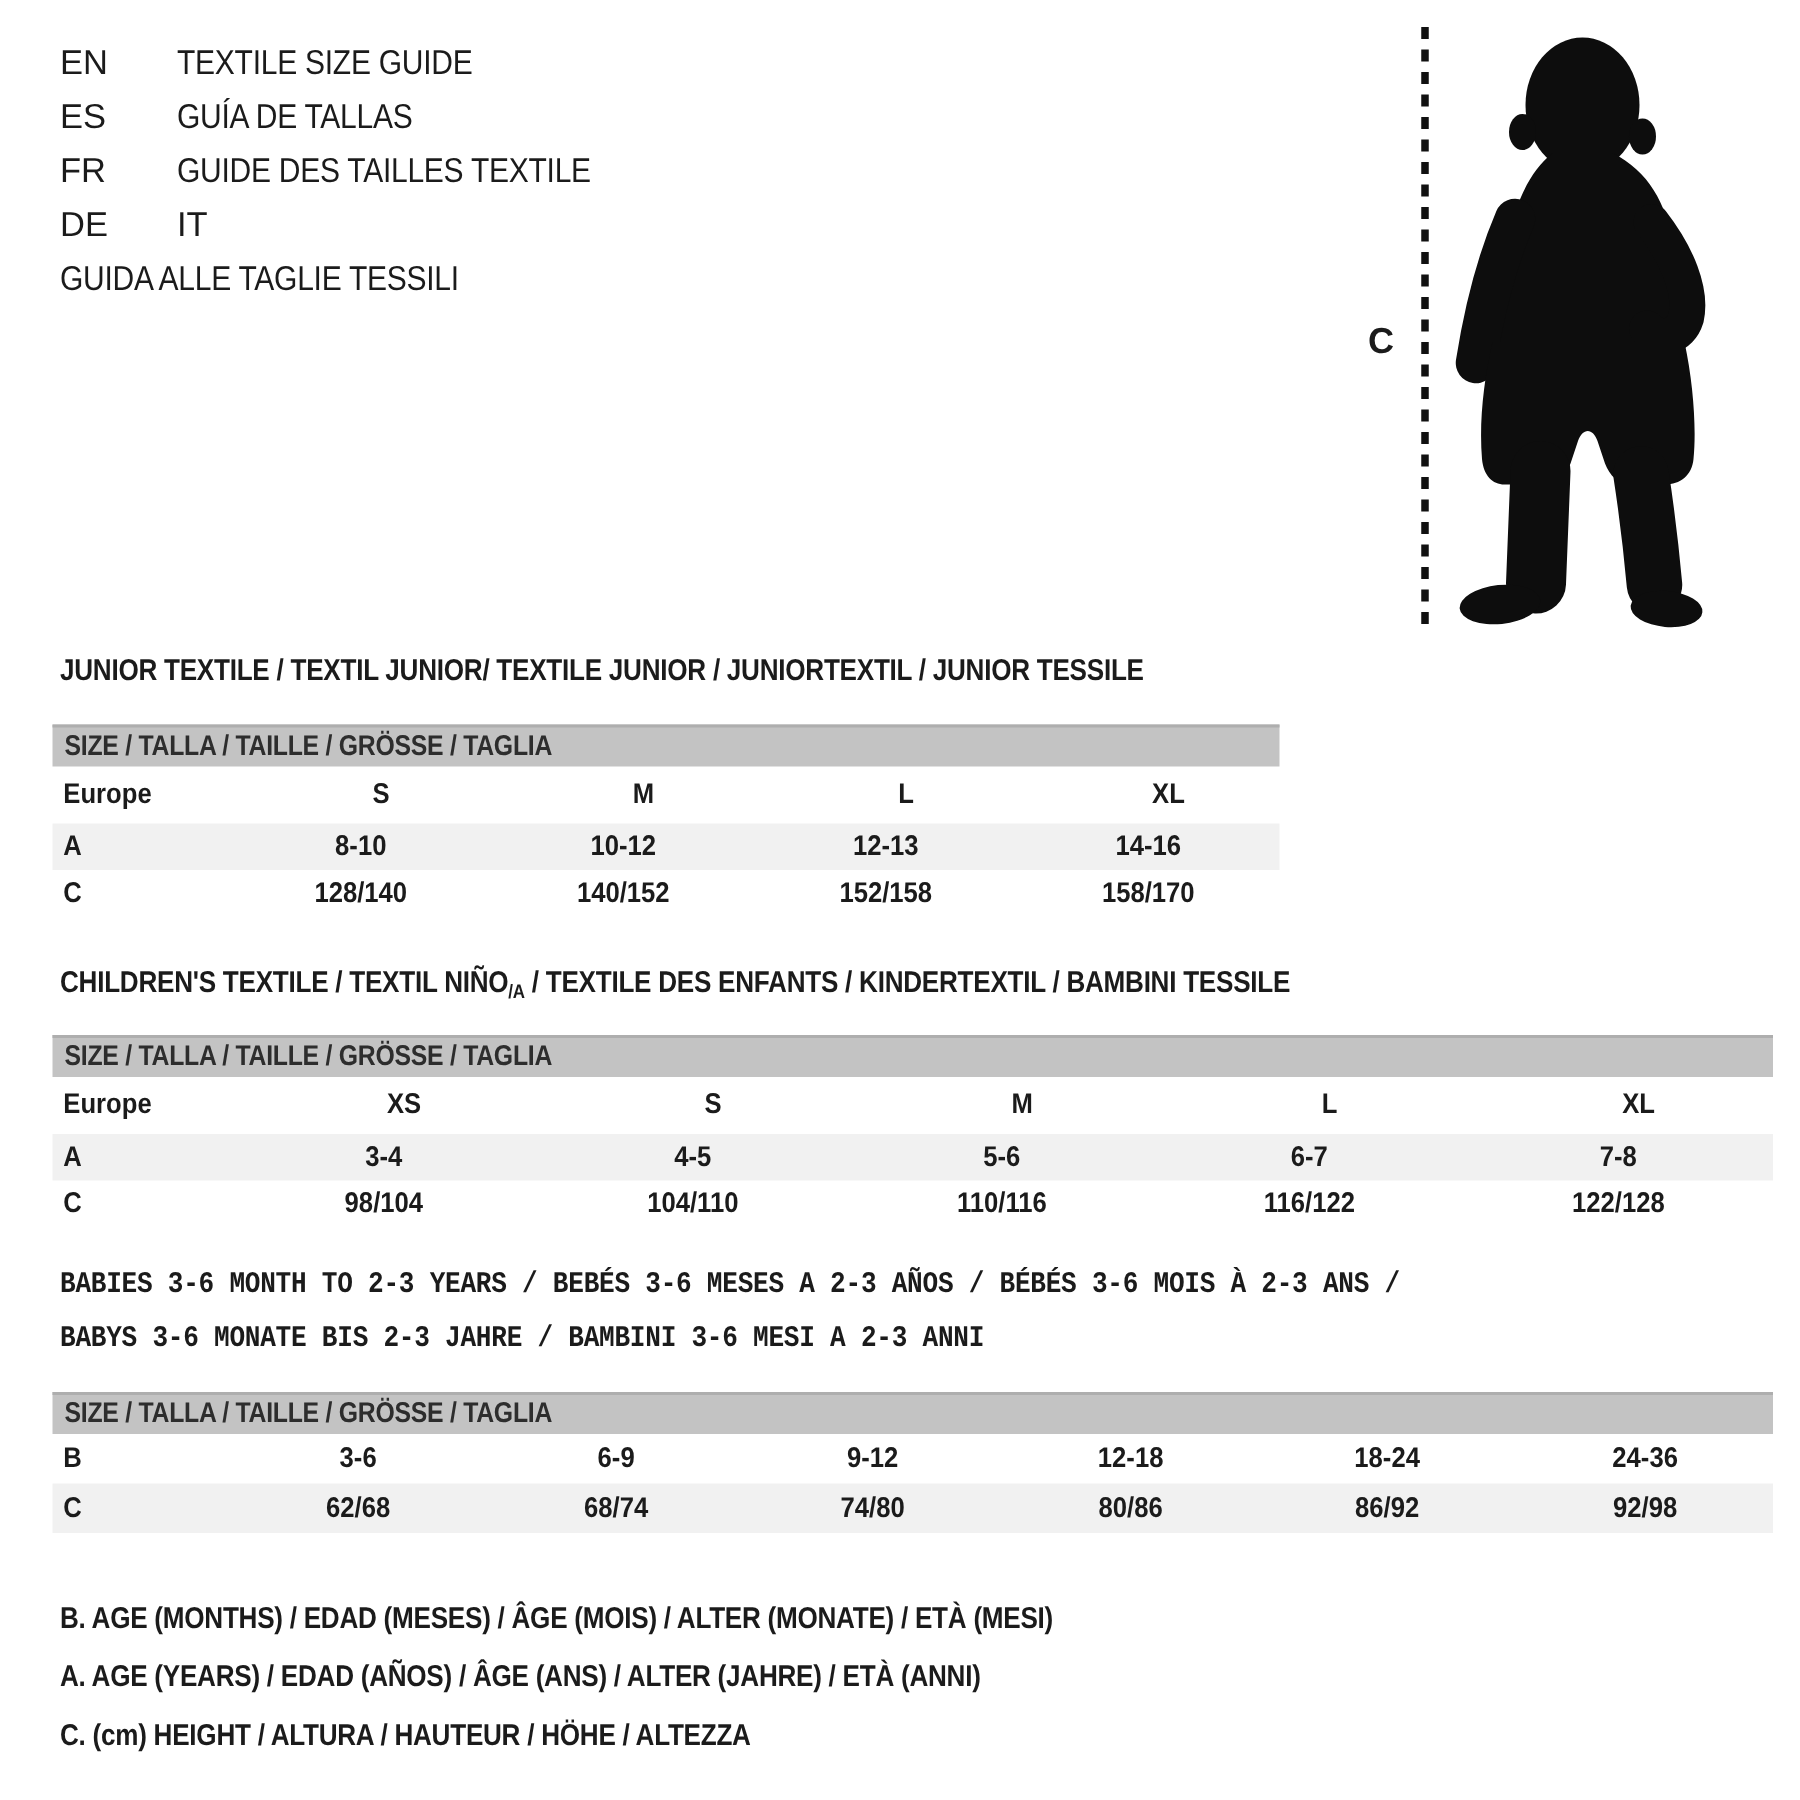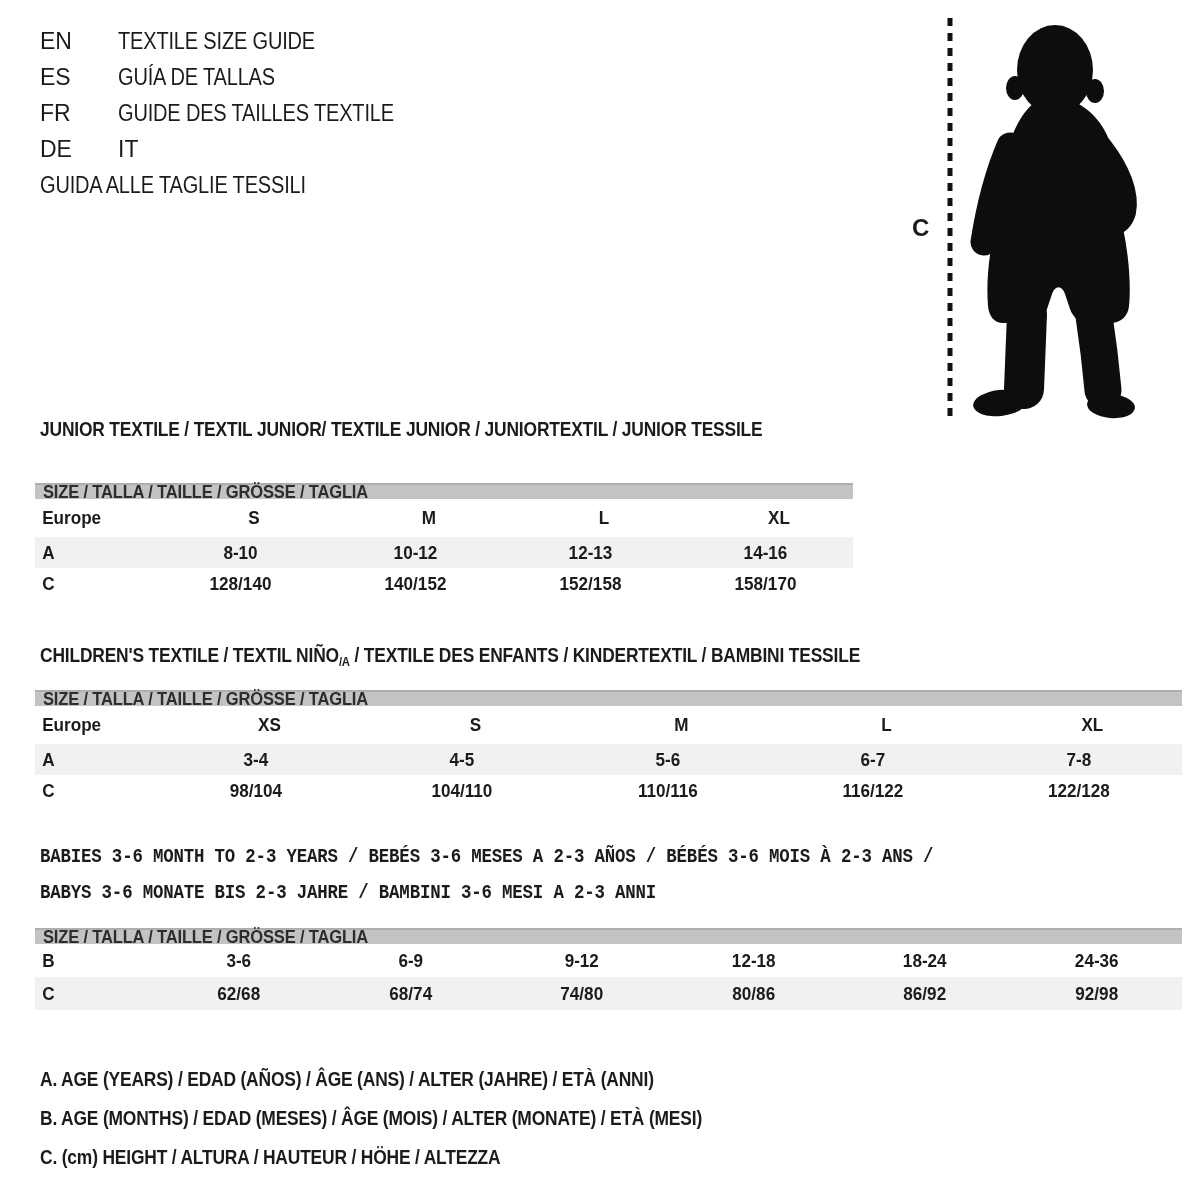--- a/index.html
+++ b/index.html
@@ -19,21 +19,21 @@
 
   
   .c-label{font-size:24px;font-weight:700;}
 
   
   .sec-heading{font-size:20px;font-weight:700;line-height:24px;white-space:nowrap;}
   .sub-a{font-size:13px;vertical-align:-4px;font-weight:700;}
 
   
   .size-table{position:absolute;}
-  .size-bar{height:16px;background:#c3c3c3;border-top:2px solid #aeaeae;box-sizing:border-box;
+  .size-bar{height:28px;background:#c3c3c3;border-top:2px solid #aeaeae;box-sizing:border-box;
     display:flex;align-items:center;padding-left:8px;font-size:19px;font-weight:700;color:#2d2d2d;}
   .trow{display:flex;align-items:center;height:31px;font-size:19px;font-weight:700;}
   .trow.thead{height:38px;gap:27px;}
   .trow.shaded{background:#f1f1f1;}
   .tcell{flex:1;text-align:center;transform:scaleX(0.9);}
   .tcell.label{flex:0 0 110px;text-align:left;padding-left:8px;transform-origin:0 50%;}
   #babies-table .trow{height:33px;}
 
   
   .legend{left:40px;top:1068px;display:flex;flex-direction:column;row-gap:16px;
@@ -76,21 +76,21 @@
              C146,303 140,309 132,309 L105,309 C97,309 91,303 90,292 C88,268 91,240 97,214 Z"></path>
 
     <path d="M129,300 L126,375" fill="none" stroke="#0d0d0d" stroke-width="40" stroke-linecap="round"></path>
     <path d="M196,302 C200,328 203,354 205,376" fill="none" stroke="#0d0d0d" stroke-width="37" stroke-linecap="round"></path>
 
     <ellipse cx="102" cy="389" rx="27" ry="13" transform="rotate(-6 102 389)"></ellipse>
     <ellipse cx="213" cy="392" rx="24" ry="12" transform="rotate(5 213 392)"></ellipse>
   </g>
 </svg>
 
-<div class="abs sec-heading" style="left:40px;top:417px;">
+<div class="abs sec-heading" style="left:40px;top:435px;">
   <span class="cond">JUNIOR TEXTILE / TEXTIL JUNIOR/ TEXTILE JUNIOR / JUNIORTEXTIL / JUNIOR TESSILE</span>
 </div>
 <div class="size-table" id="junior-table" style="left:35px;top:483px;width:818px;">
   <div class="size-bar">
     <span class="cond">SIZE / TALLA / TAILLE / GRÖSSE / TAGLIA</span>
   </div>
   <div>
       <div class="trow thead">
         <div class="tcell label">Europe</div>
         <div class="tcell">S</div>
@@ -174,16 +174,16 @@
         <div class="tcell">68/74</div>
         <div class="tcell">74/80</div>
         <div class="tcell">80/86</div>
         <div class="tcell">86/92</div>
         <div class="tcell">92/98</div>
       </div>
     </div>
 </div>
 
 <div class="abs legend">
+  <div><span class="cond">B. AGE (MONTHS) / EDAD (MESES) / ÂGE (MOIS) / ALTER (MONATE) / ETÀ (MESI)</span></div>
   <div><span class="cond">A. AGE (YEARS) / EDAD (AÑOS) / ÂGE (ANS) / ALTER (JAHRE) / ETÀ (ANNI)</span></div>
-  <div><span class="cond">B. AGE (MONTHS) / EDAD (MESES) / ÂGE (MOIS) / ALTER (MONATE) / ETÀ (MESI)</span></div>
   <div><span class="cond">C. (cm) HEIGHT / ALTURA / HAUTEUR / HÖHE / ALTEZZA</span></div>
 </div>
 
 </body></html>

